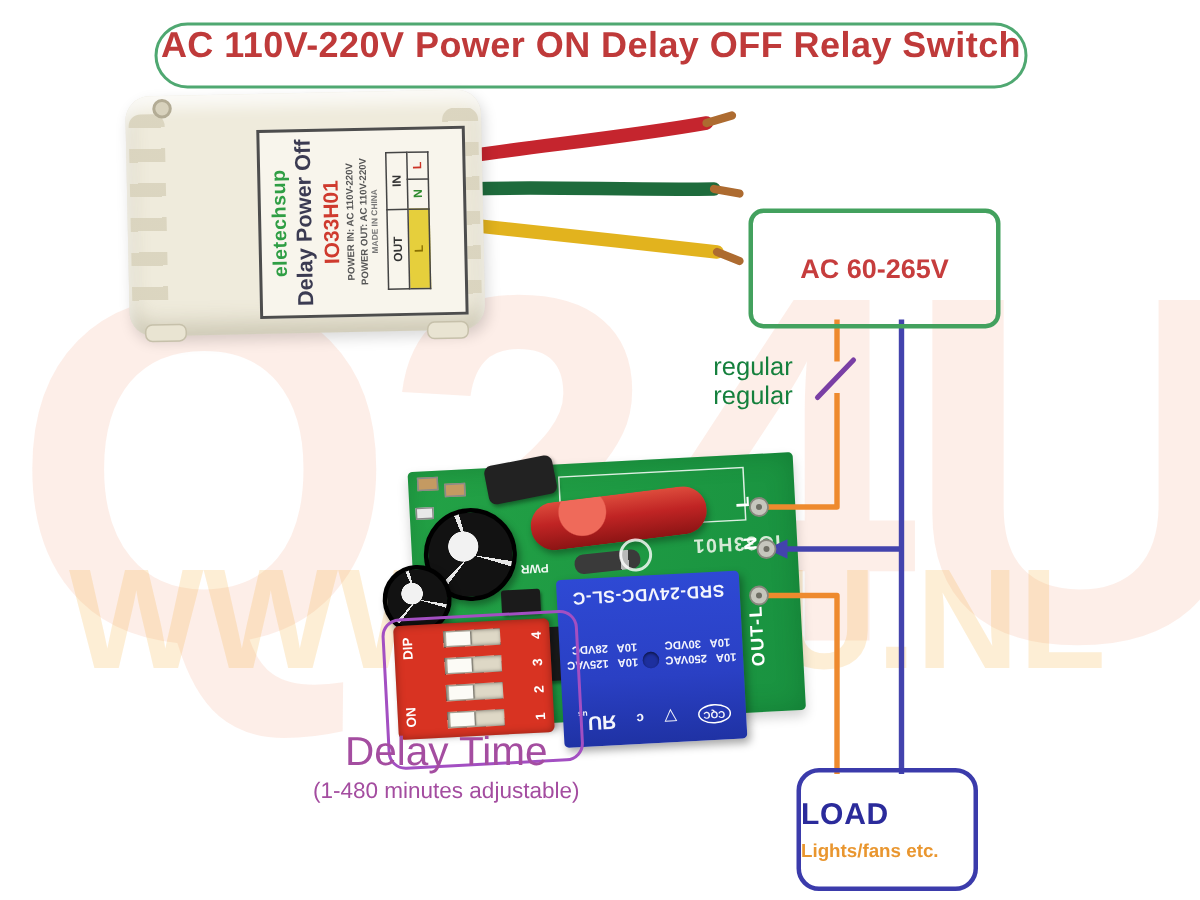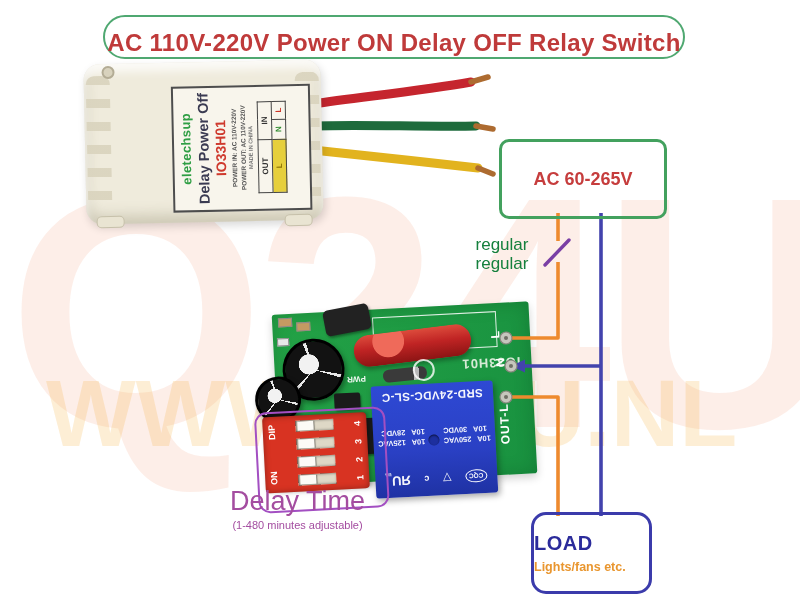--- a/index.html
+++ b/index.html
@@ -7,21 +7,21 @@
           font-family:"Liberation Sans", sans-serif;}
 
   
   .wm-big{position:absolute;left:8px;top:148px;font-size:330px;line-height:1;font-weight:700;
           letter-spacing:-10px;color:rgba(243,133,92,0.14);z-index:1;white-space:nowrap;}
   .wm-small{position:absolute;left:46px;top:366px;font-size:95px;line-height:1;font-weight:700;
           color:rgba(247,176,64,0.22);z-index:1;white-space:nowrap;}
 
   
   .title-box{position:absolute;left:103px;top:15px;width:578px;height:40px;z-index:6;
-          border:2px solid #4fa871;border-radius:22px;display:flex;align-items:flex-end;justify-content:center;
+          border:2px solid #4fa871;border-radius:22px;display:flex;align-items:flex-start;justify-content:center;
           font-size:24px;font-weight:600;color:#bf3a3a;letter-spacing:.3px;background:transparent;}
 
   
   .module{position:absolute;left:85px;top:62px;width:237px;height:160px;z-index:3;
           background:#efebdc;border-radius:16px;transform:rotate(-1.2deg);
           box-shadow:inset 0 8px 10px rgba(255,255,255,.8), inset 0 -8px 14px rgba(120,110,80,.28),
                      2px 4px 9px rgba(0,0,0,.15);}
   .ribs{position:absolute;top:12px;width:24px;height:136px;
           background:repeating-linear-gradient(180deg,#d9d3bd 0 9px,rgba(0,0,0,0) 9px 23px);
           border-radius:8px;opacity:.9;}
@@ -48,21 +48,21 @@
 
   
   .ps-box{position:absolute;left:499px;top:139px;width:162px;height:74px;z-index:6;
           border:3px solid #43a15e;border-radius:10px;display:flex;flex-direction:column;
           align-items:center;justify-content:center;gap:5px;}
   .ps-line{font-size:18px;font-weight:700;color:#c63d3d;}
   .rs-label{position:absolute;left:458px;top:235px;width:88px;z-index:6;text-align:center;
           font-size:17px;line-height:19px;color:#15803d;}
   .delay-block{position:absolute;left:180px;top:486px;width:235px;z-index:6;text-align:center;color:#a44da0;}
   .delay-title{font-size:27px;font-weight:500;}
-  .delay-sub{font-size:11px;margin-top:2px;}
+  .delay-sub{font-size:15px;margin-top:2px;}
   .load-box{position:absolute;left:531px;top:512px;width:115px;height:76px;z-index:6;
           border:3.5px solid #3b3bab;border-radius:15px;display:flex;flex-direction:column;
           align-items:flex-start;justify-content:center;gap:5px;}
   .load-title{font-size:20px;font-weight:700;color:#2b2b9b;letter-spacing:.5px;}
   .load-sub{font-size:12.5px;font-weight:700;color:#e9962f;}
 
   
   svg.wires{position:absolute;left:0;top:0;z-index:4;pointer-events:none;}
   svg.feed{position:absolute;left:0;top:0;z-index:2;pointer-events:none;}
 

